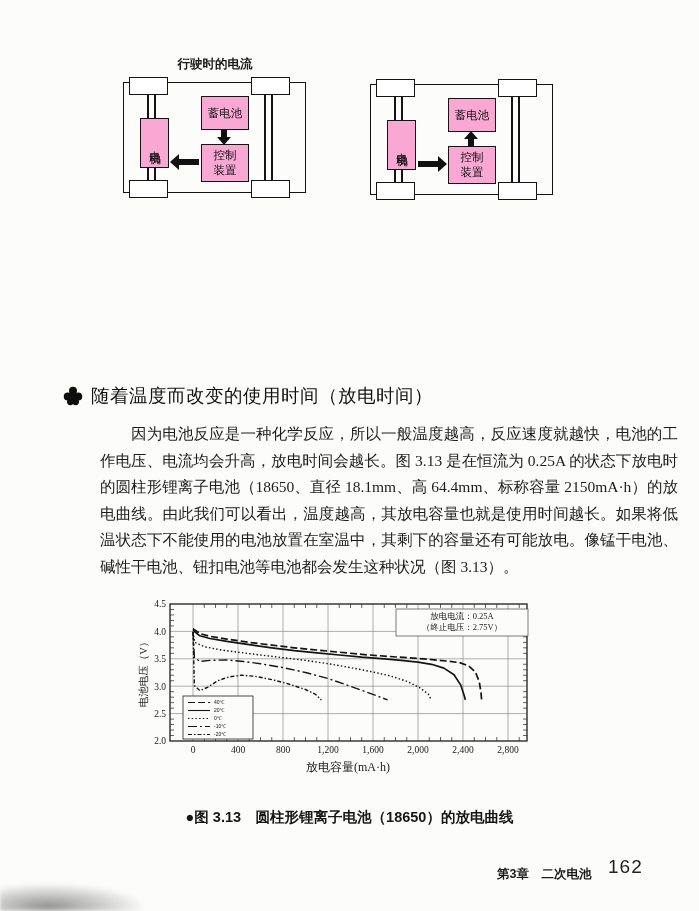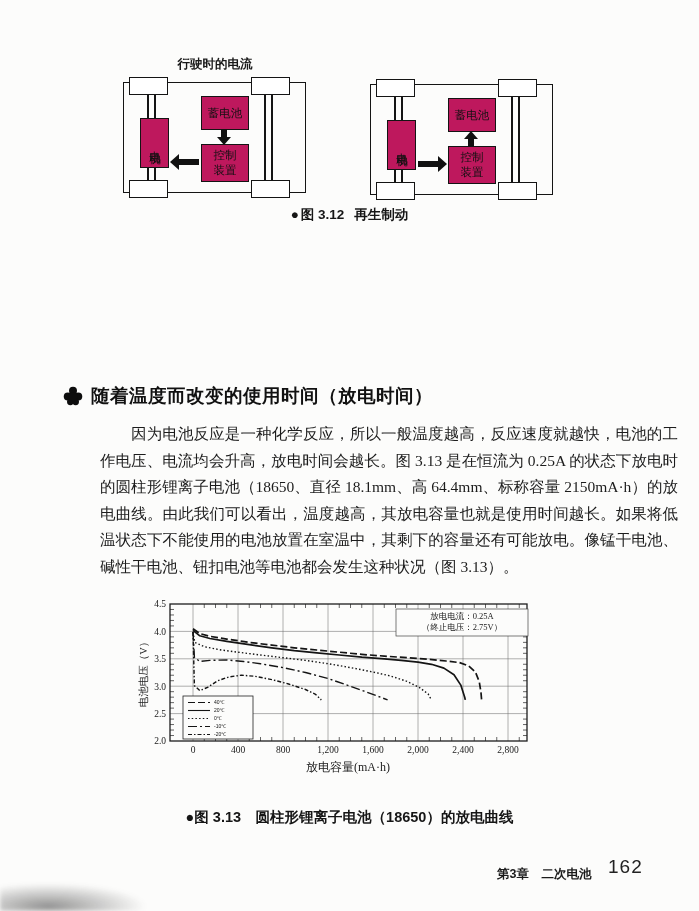--- a/index.html
+++ b/index.html
@@ -17,21 +17,21 @@
   .car{position:absolute;width:184px;height:119px;}
   .car-left{left:123px;top:78px;}
   .car-right{left:370px;top:80px;}
   .car-body{position:absolute;left:0;top:4px;width:181px;height:109px;border:1.5px solid #141414;}
   .wheel{position:absolute;width:37px;height:16px;background:#fff;border:1.6px solid #141414;z-index:3;}
   .w-tl{left:6px;top:-1px;} .w-bl{left:6px;top:102px;}
   .w-tr{left:128px;top:-1px;} .w-br{left:128px;top:102px;}
   .axle{position:absolute;width:1.5px;top:15px;height:89px;background:#141414;z-index:1;}
   .a-l1{left:24px;} .a-l2{left:31px;} .a-r1{left:141px;} .a-r2{left:148px;}
   .dbox{
-    position:absolute;background:#be185d;border:1.5px solid #141414;z-index:4;
+    position:absolute;background:#f9a8d4;border:1.5px solid #141414;z-index:4;
     display:flex;align-items:center;justify-content:center;
     font-size:11.5px;line-height:1.3;text-align:center;color:#111;
   }
   .motor{left:17px;top:40px;width:27px;height:48px;}
   .motor span{writing-mode:vertical-rl;letter-spacing:1px;}
   .battery{left:78px;top:18px;width:46px;height:32px;}
   .controller{left:78px;top:66px;width:46px;height:36px;}
   .controller span{display:inline-block;width:2.3em;}
   .arrow{position:absolute;z-index:5;}
   .ar-down,.ar-up{left:93px;top:51px;}
@@ -45,21 +45,21 @@
   .capnum{margin:0 10px 0 2px;}
   
   .para{
     position:absolute;left:62px;width:578px;font-size:15.5px;line-height:27px;
     text-align:justify;text-indent:2em;color:#1c1c1c;
   }
   .p1{top:247px;}
   .p2{top:421px;line-height:26.5px;margin-left:38px;}
   .section-head{position:absolute;left:63px;top:383px;display:flex;align-items:center;gap:8px;}
   .section-title{
-    font-family:"Liberation Sans",sans-serif;font-weight:bold;font-size:18.5px;color:#111;
+    font-family:"Liberation Sans",sans-serif;font-weight:normal;font-size:18.5px;color:#111;
     letter-spacing:0.5px;
   }
   
   .chart-wrap{position:absolute;left:138px;top:596px;width:480px;height:190px;}
   .source-note{
     position:absolute;left:0;top:783px;width:699px;text-align:center;
     font-size:12px;color:#2a2a2a;
   }
   
   .footer-chapter{
@@ -134,23 +134,20 @@
     <svg class="arrow ar-up" width="16" height="16">
       <rect x="5" y="8" width="6" height="8" fill="#111"></rect>
         <path d="M1,8 L15,8 L8,0 Z" fill="#111"></path>
     </svg>
     <svg class="arrow ar-right" width="30" height="16">
       <rect x="1" y="5" width="20" height="6" fill="#111"></rect>
         <path d="M21,0 L21,16 L30,8 Z" fill="#111"></path>
     </svg>
   </div>
 
-  <div class="fig-caption cap312">
-    <span>●</span><span class="capnum">图 3.12</span><span>再生制动</span>
-  </div>
 
 
   <div class="section-head">
     <svg width="20" height="20" viewBox="0 0 19 19">
       <circle cx="9.5" cy="4.5" r="3.8" fill="#0d0d0d"></circle>
       <circle cx="4.5" cy="10" r="3.8" fill="#0d0d0d"></circle>
       <circle cx="14.5" cy="10" r="3.8" fill="#0d0d0d"></circle>
       <circle cx="7" cy="15" r="3.2" fill="#0d0d0d"></circle>
       <circle cx="12" cy="15" r="3.2" fill="#0d0d0d"></circle>
       <circle cx="9.5" cy="10" r="4.4" fill="#0d0d0d"></circle>

